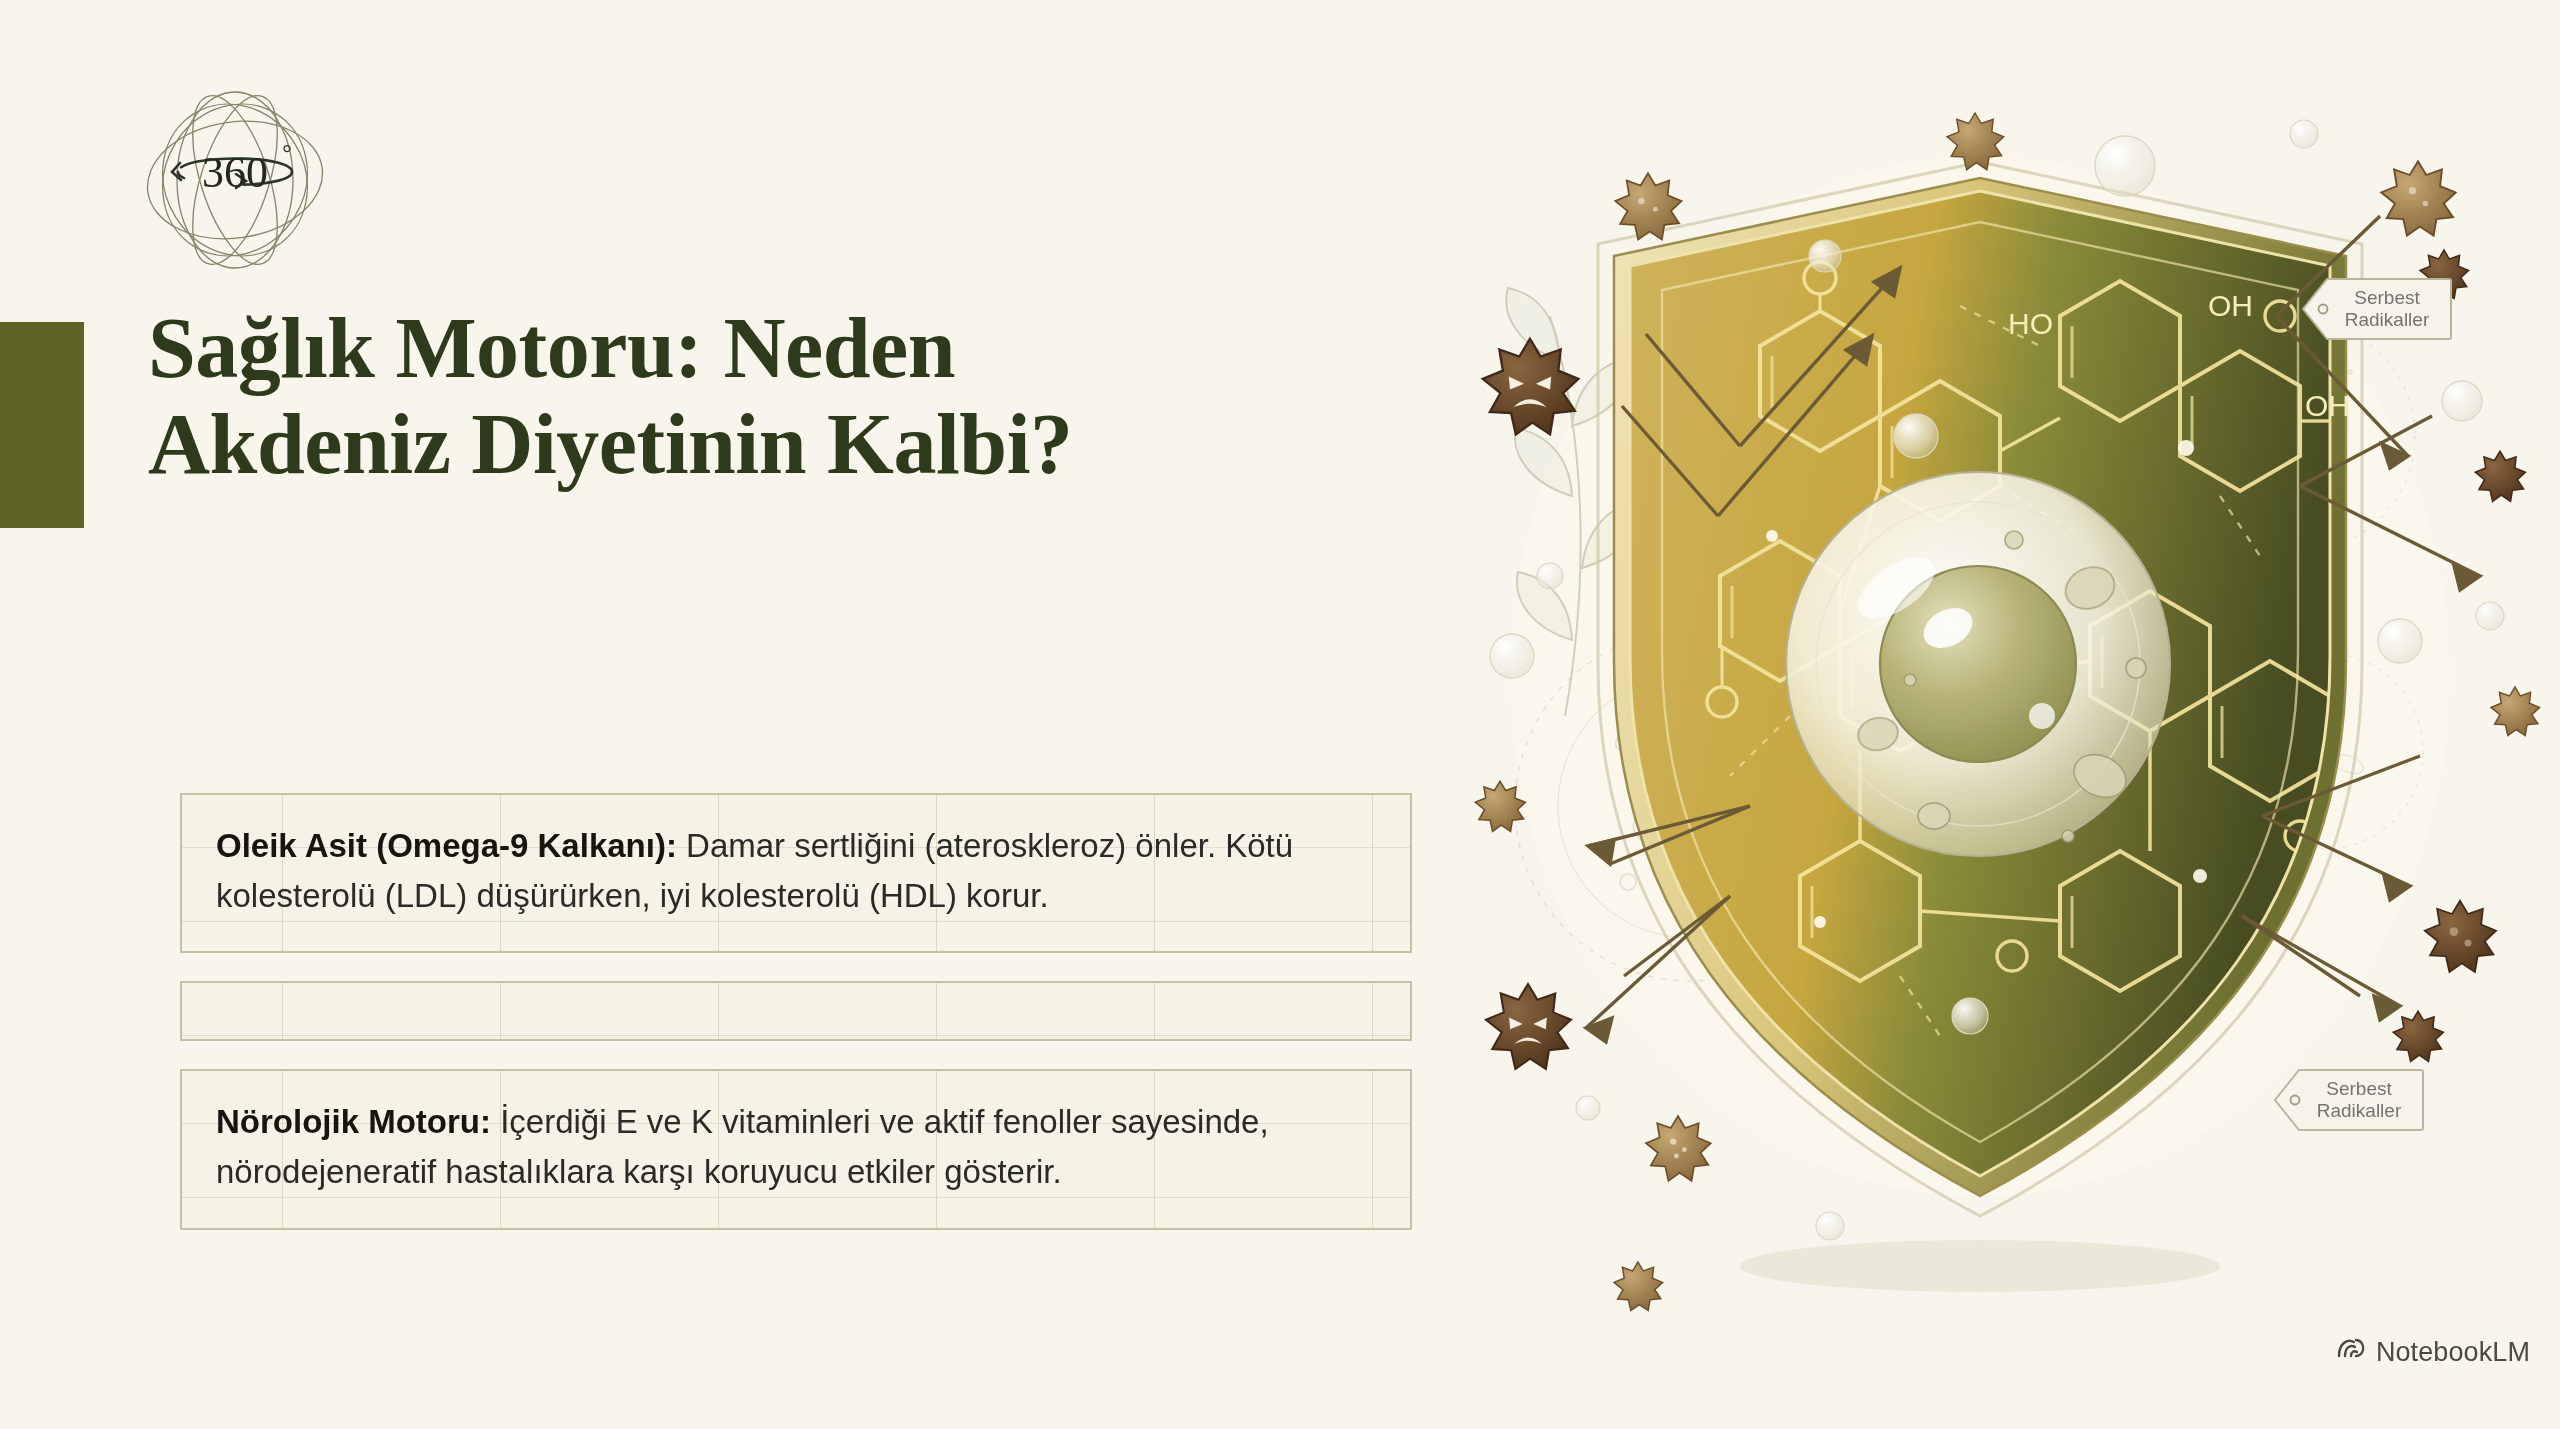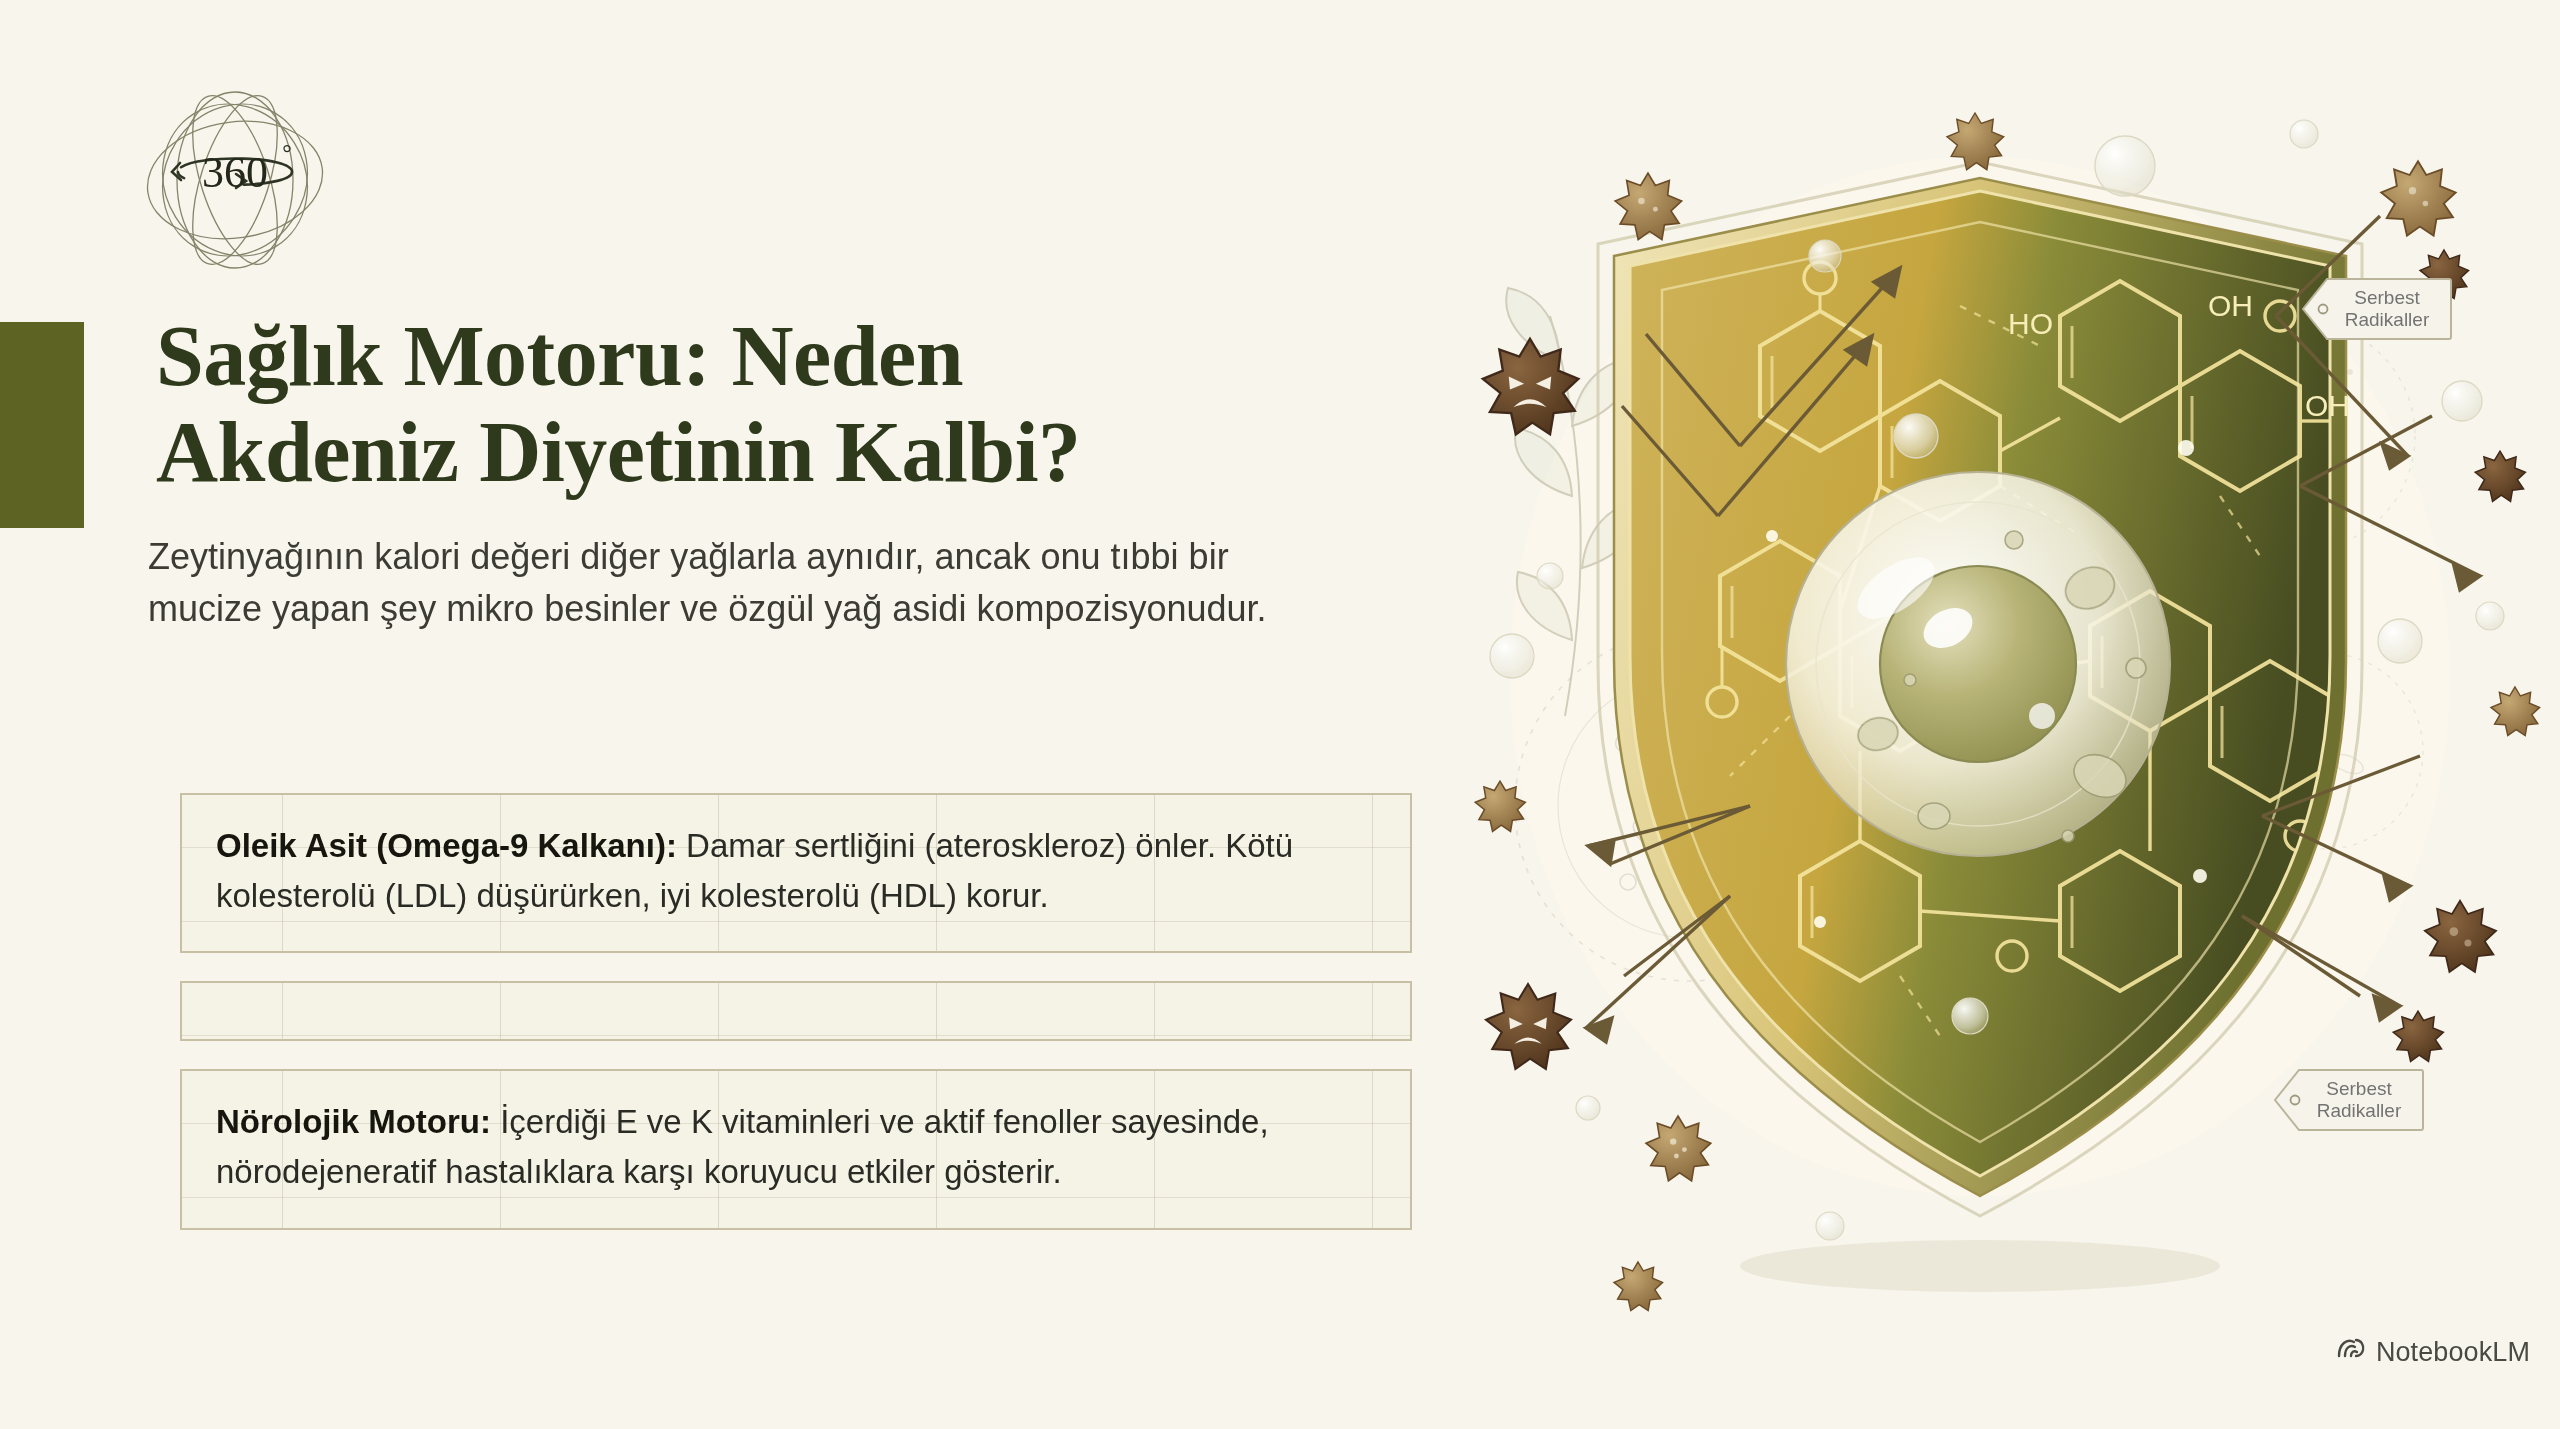--- a/index.html
+++ b/index.html
@@ -42,21 +42,21 @@
     top: 300px;
     width: 1240px;
   }
   .title {
     font-family: "Liberation Serif", serif;
     font-weight: bold;
     font-size: 86px;
     line-height: 1.12;
     color: #2f3a1c;
     letter-spacing: -0.5px;
-    margin: 8px;
+    margin: 0;
     white-space: pre-line;
   }
   .subtitle {
     margin: 30px 0 0 0;
     font-size: 36px;
     line-height: 1.45;
     color: #3c3c35;
     max-width: 1180px;
     font-stretch: condensed;
   }
@@ -172,21 +172,20 @@
         <path d="M 96 103 L 106 96 L 96 89"></path>
       </g>
       <text x="95" y="102" text-anchor="middle" font-family="Liberation Serif, serif" font-size="44" fill="#23281a">360</text>
       <text x="147" y="76" text-anchor="middle" font-family="Liberation Serif, serif" font-size="24" fill="#23281a">°</text>
     </svg>
   </div>
 
   <div class="left-col">
     <h1 class="title">Sağlık Motoru: Neden
 Akdeniz Diyetinin Kalbi?</h1>
-    <p class="subtitle">Zeytinyağının kalori değeri diğer yağlarla aynıdır, ancak onu tıbbi bir mucize yapan şey mikro besinler ve özgül yağ asidi kompozisyonudur.</p>
   </div>
 
   <div class="cards">
 
     <div class="card">
       <div class="grid-lines"></div>
       <div class="card-text">
         <b>Oleik Asit (Omega-9 Kalkanı):</b><span> Damar sertliğini (ateroskleroz) önler. Kötü kolesterolü (LDL) düşürürken, iyi kolesterolü (HDL) korur.</span>
       </div>
     </div>

